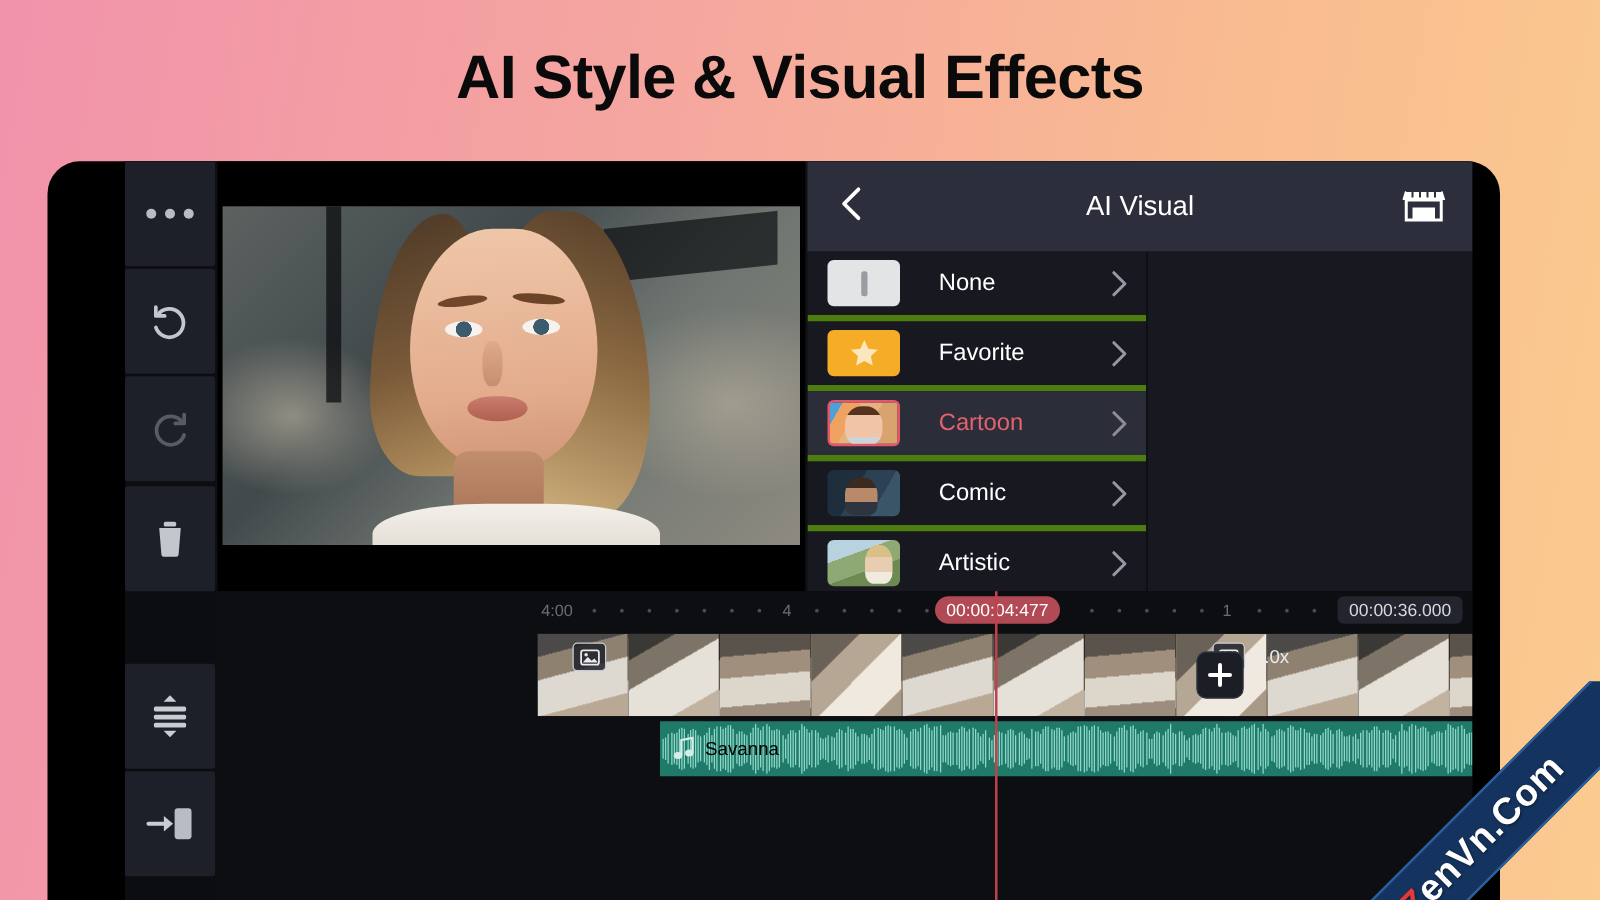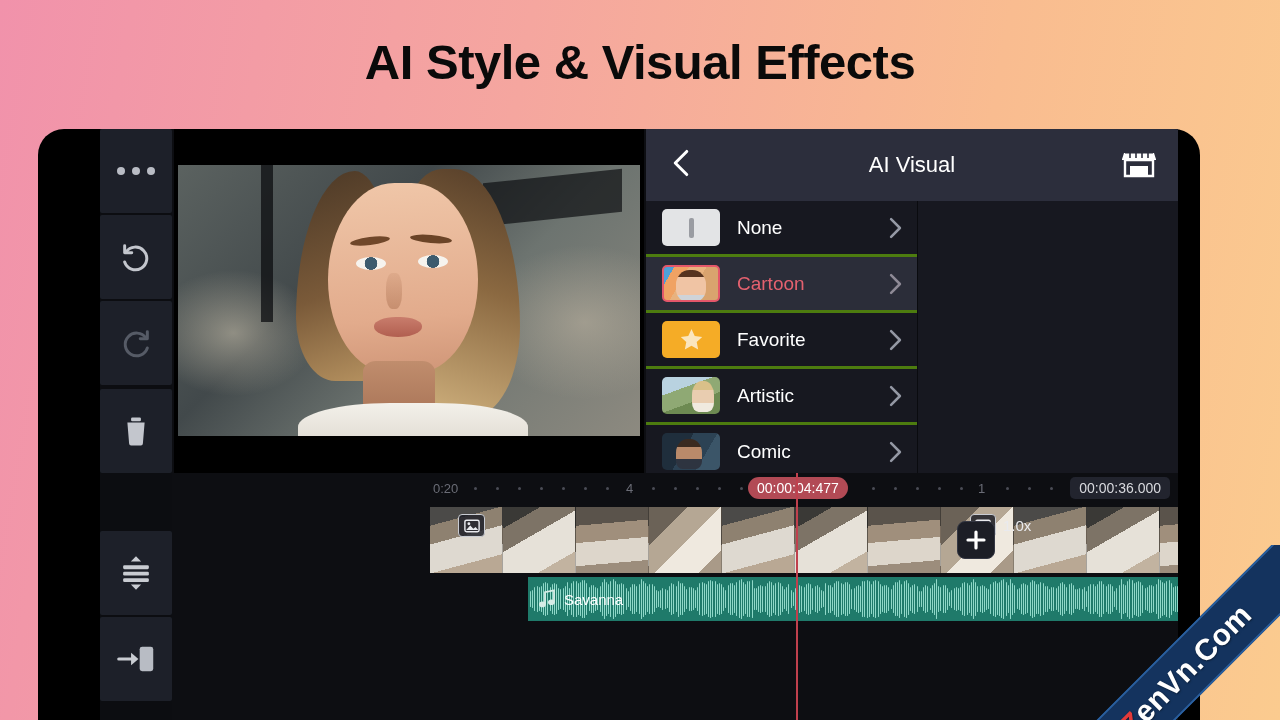--- a/index.html
+++ b/index.html
@@ -130,22 +130,23 @@
 
   .panel-body { display:flex; height:272px; }
 
   .style-list {
     width:272px; border-right:1px solid #0a0b0f;
     overflow:hidden; background:#171820;
   }
   .style-row {
     height:56px; display:flex; align-items:center;
     padding:0 14px 0 16px;
-    border-bottom:3px solid #4d7c0f;
+    border-bottom:5px solid #4d7c0f;
     position:relative;
+    gap:14px;
   }
   .style-row.active { background:#2b2d39; }
   .thumb {
     width:58px; height:37px; border-radius:5px; flex:0 0 58px;
     overflow:hidden; position:relative;
   }
   .thumb.none { background:#e3e4e6; display:flex; align-items:center; justify-content:center; }
   .thumb.none i { width:5px; height:20px; background:#9a9ca2; border-radius:2px; display:block; }
   .thumb.fav { background:#f5ac26; display:flex; align-items:center; justify-content:center; }
   .thumb.cartoon { border:2px solid #e4576a;
@@ -249,21 +250,21 @@
   .track-audio {
     position:absolute; left:354px; top:104px; height:44px; right:0;
     background:#1f7a6a; overflow:hidden;
   }
   .wave { position:absolute; inset:0; display:flex; align-items:center; gap:2px; padding-left:2px; }
   .wave span { display:block; width:2px; background:#8fd8c8; border-radius:1px; }
   .audio-label {
     position:absolute; left:10px; top:0; height:100%;
     display:flex; align-items:center; gap:8px; z-index:2;
   }
-  .audio-name { font-size:15px; color:#ffffff; }
+  .audio-name { font-size:15px; color:#000000; }
 
   .playhead {
     position:absolute; left:622px; top:0; bottom:0; width:2px;
     background:#c0404d; z-index:6;
   }
 
   
   .watermark {
     position:absolute; right:0; bottom:0; width:210px; height:175px;
     overflow:hidden; pointer-events:none;
@@ -378,64 +379,64 @@
           <div class="style-row">
             <span class="thumb none">
                 <i></i>
               </span>
             <span class="style-label">None</span>
             <svg class="chev" width="15" height="22" viewBox="0 0 12 20" fill="none">
               <path d="M2 2l8 8-8 8" stroke="currentColor" stroke-width="2.3" stroke-linecap="round" stroke-linejoin="round"></path>
             </svg>
           </div>
 
-          <div class="style-row active">
-            <span class="thumb cartoon"></span>
-            <span class="style-label">Cartoon</span>
-            <svg class="chev" width="15" height="22" viewBox="0 0 12 20" fill="none">
-              <path d="M2 2l8 8-8 8" stroke="currentColor" stroke-width="2.3" stroke-linecap="round" stroke-linejoin="round"></path>
-            </svg>
-          </div>
-
           <div class="style-row">
             <span class="thumb fav">
               <svg width="25" height="24" viewBox="0 0 24 23">
                 <path d="M12 1l3.1 6.6 7.2.9-5.3 4.9 1.4 7.1L12 17l-6.4 3.5 1.4-7.1L1.7 8.5l7.2-.9L12 1z" fill="#fbe6bd"></path>
               </svg>
             </span>
             <span class="style-label">Favorite</span>
             <svg class="chev" width="15" height="22" viewBox="0 0 12 20" fill="none">
               <path d="M2 2l8 8-8 8" stroke="currentColor" stroke-width="2.3" stroke-linecap="round" stroke-linejoin="round"></path>
             </svg>
           </div>
 
+          <div class="style-row active">
+            <span class="thumb cartoon"></span>
+            <span class="style-label">Cartoon</span>
+            <svg class="chev" width="15" height="22" viewBox="0 0 12 20" fill="none">
+              <path d="M2 2l8 8-8 8" stroke="currentColor" stroke-width="2.3" stroke-linecap="round" stroke-linejoin="round"></path>
+            </svg>
+          </div>
+
+          <div class="style-row">
+            <span class="thumb comic"></span>
+            <span class="style-label">Comic</span>
+            <svg class="chev" width="15" height="22" viewBox="0 0 12 20" fill="none">
+              <path d="M2 2l8 8-8 8" stroke="currentColor" stroke-width="2.3" stroke-linecap="round" stroke-linejoin="round"></path>
+            </svg>
+          </div>
+
           <div class="style-row">
             <span class="thumb artistic"></span>
             <span class="style-label">Artistic</span>
             <svg class="chev" width="15" height="22" viewBox="0 0 12 20" fill="none">
               <path d="M2 2l8 8-8 8" stroke="currentColor" stroke-width="2.3" stroke-linecap="round" stroke-linejoin="round"></path>
             </svg>
           </div>
-
-          <div class="style-row">
-            <span class="thumb comic"></span>
-            <span class="style-label">Comic</span>
-            <svg class="chev" width="15" height="22" viewBox="0 0 12 20" fill="none">
-              <path d="M2 2l8 8-8 8" stroke="currentColor" stroke-width="2.3" stroke-linecap="round" stroke-linejoin="round"></path>
-            </svg>
-          </div>
         </div>
 
       </div>
     </div>
 
     <div class="timeline">
 
       <div class="ruler">
-        <span class="tick-num" style="left:259px">0:20</span>
+        <span class="tick-num" style="left:259px">4:00</span>
         <span class="tick-dot" style="left:300px"></span>
           <span class="tick-dot" style="left:322px"></span>
         <span class="tick-dot" style="left:344px"></span>
           <span class="tick-dot" style="left:366px"></span>
         <span class="tick-dot" style="left:388px"></span>
           <span class="tick-dot" style="left:410px"></span>
         <span class="tick-dot" style="left:432px"></span>
         <span class="tick-num" style="left:452px">4</span>
         <span class="tick-dot" style="left:478px"></span>
           <span class="tick-dot" style="left:500px"></span>

